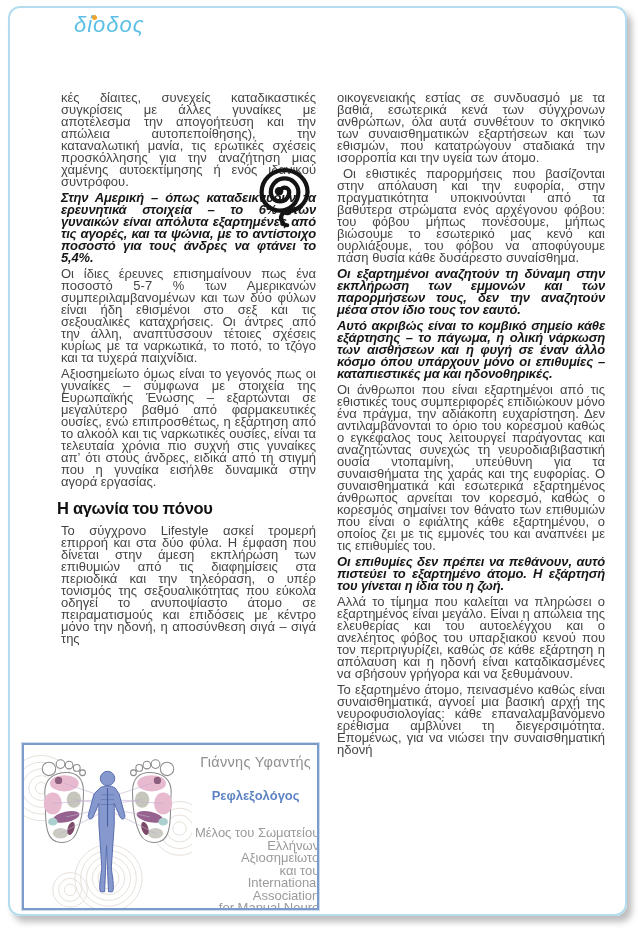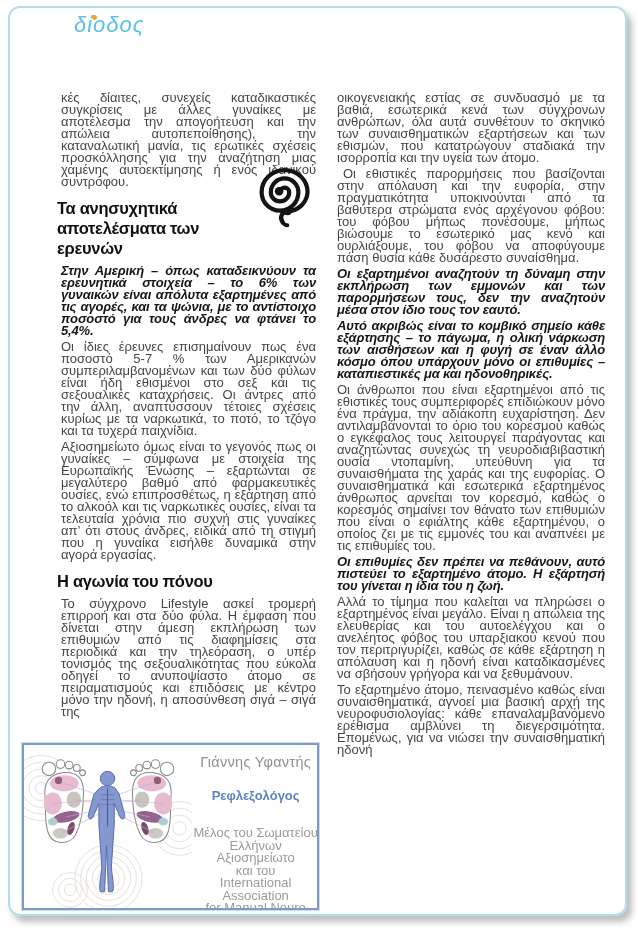--- a/index.html
+++ b/index.html
@@ -43,21 +43,21 @@
   }
   
   .card{
     position:absolute;left:22px;top:743px;width:297px;height:167px;
     background:#fff;border:2px solid #7b9ccb;outline:1px solid #cfdcec;
     box-sizing:border-box;display:flex;overflow:hidden;
   }
   .card-illus{width:168px;height:100%;flex:0 0 auto;}
   .card-illus svg{width:100%;height:100%;}
   .card-text{
-    flex:1;display:flex;flex-direction:column;align-items:center;text-align:center;
+    flex:1;display:flex;flex-direction:column;align-items:center;text-align:right;
     padding:9px 6px 8px 0;
   }
   .card-name{font-size:14.5px;color:#8f8f8f;letter-spacing:.3px;}
   .card-title{font-size:13px;font-weight:bold;color:#5d83c3;margin-top:18px;}
   .card-membership{margin-top:24px;font-size:13px;line-height:12.5px;color:#9a9a9a;}
   .card-membership span{display:block;}
   .card-contact{margin-top:auto;font-size:9.5px;line-height:13px;}
   .c-label{color:#9fb6d4;margin-right:3px;}
   .c-value{color:#6b6b6b;font-style:italic;}
 </style>
@@ -86,21 +86,20 @@
                    a25,24 0 0 1 50,0
                    C79,60 70,68 58,69
                    C52,69.5 49,75 53,81" fill="none" stroke="#141414" stroke-width="4.6" stroke-linecap="round"></path>
           <circle cx="49" cy="47" r="4.6" fill="#141414"></circle>
           <ellipse cx="58" cy="69" rx="4.8" ry="4" fill="#141414"></ellipse>
           <path d="M53,81 q2,3 5,3" fill="none" stroke="#141414" stroke-width="4.2" stroke-linecap="round"></path>
         </svg>
       </div>
 
       <p class="body">κές δίαιτες, συνεχείς καταδικαστικές συγκρίσεις με άλλες γυναίκες με αποτέλεσμα την απογοήτευση και την απώλεια αυτοπεποίθησης), την καταναλωτική μανία, τις ερωτικές σχέσεις προσκόλλησης για την αναζήτηση μιας χαμένης αυτοεκτίμησης ή ενός ιδανικού συντρόφου.</p>
-      <h2 class="heading h1w">Τα ανησυχητικά αποτελέσματα των ερευνών</h2>
       <p class="body lead">Στην Αμερική – όπως καταδεικνύουν τα ερευνητικά στοιχεία – το 6% των γυναικών είναι απόλυτα εξαρτημένες από τις αγορές, και τα ψώνια, με το αντίστοιχο ποσοστό για τους άνδρες να φτάνει το 5,4%.</p>
       <p class="body">Οι ίδιες έρευνες επισημαίνουν πως ένα ποσοστό 5-7 % των Αμερικανών συμπεριλαμβανομένων και των δύο φύλων είναι ήδη εθισμένοι στο σεξ και τις σεξουαλικές καταχρήσεις. Οι άντρες από την άλλη, αναπτύσσουν τέτοιες σχέσεις κυρίως με τα ναρκωτικά, το ποτό, το τζόγο και τα τυχερά παιχνίδια.</p>
       <p class="body">Αξιοσημείωτο όμως είναι το γεγονός πως οι γυναίκες – σύμφωνα με στοιχεία της Ευρωπαϊκής Ένωσης – εξαρτώνται σε μεγαλύτερο βαθμό από φαρμακευτικές ουσίες, ενώ επιπροσθέτως, η εξάρτηση από το αλκοόλ και τις ναρκωτικές ουσίες, είναι τα τελευταία χρόνια πιο συχνή στις γυναίκες απ’ ότι στους άνδρες, ειδικά από τη στιγμή που η γυναίκα εισήλθε δυναμικά στην αγορά εργασίας.</p>
       <h2 class="heading">Η αγωνία του πόνου</h2>
       <p class="body">Το σύγχρονο Lifestyle ασκεί τρομερή επιρροή και στα δύο φύλα. Η έμφαση που δίνεται στην άμεση εκπλήρωση των επιθυμιών από τις διαφημίσεις στα περιοδικά και την τηλεόραση, ο υπέρ τονισμός της σεξουαλικότητας που εύκολα οδηγεί το ανυποψίαστο άτομο σε πειραματισμούς και επιδόσεις με κέντρο μόνο την ηδονή, η αποσύνθεση σιγά – σιγά της</p>
     </div>
 
     <div class="col col-right">
       <p class="body">οικογενειακής εστίας σε συνδυασμό με τα βαθιά, εσωτερικά κενά των σύγχρονων ανθρώπων, όλα αυτά συνθέτουν το σκηνικό των συναισθηματικών εξαρτήσεων και των εθισμών, που κατατρώγουν σταδιακά την ισορροπία και την υγεία των άτομο.</p>
       <p class="body indent">Οι εθιστικές παρορμήσεις που βασίζονται στην απόλαυση και την ευφορία, στην πραγματικότητα υποκινούνται από τα βαθύτερα στρώματα ενός αρχέγονου φόβου: του φόβου μήπως πονέσουμε, μήπως βιώσουμε το εσωτερικό μας κενό και ουρλιάξουμε, του φόβου να αποφύγουμε πάση θυσία κάθε δυσάρεστο συναίσθημα.</p>

